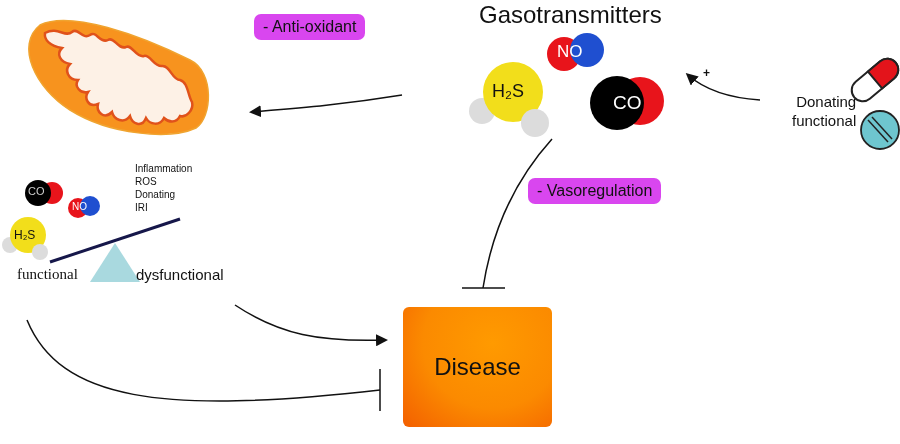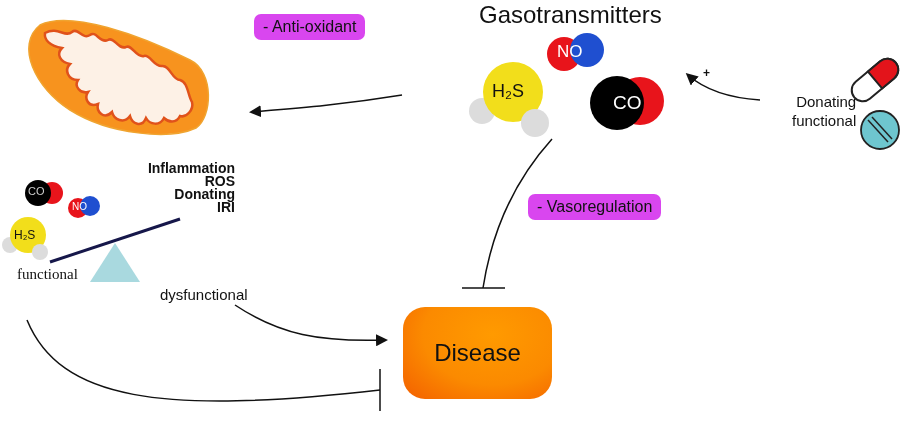--- a/index.html
+++ b/index.html
@@ -2,22 +2,22 @@
 <html><head>
 <meta charset="utf-8">
 <style>
   html, body { margin: 0; padding: 0; background: #ffffff; }
   body { width: 900px; height: 444px; position: relative; overflow: hidden; font-family: "Liberation Sans", sans-serif; color: #111; }
   svg.canvas { position: absolute; left: 0; top: 0; }
   .infobox { position: absolute; background: #d946ef; border-radius: 7px; padding: 4px 9px; font-size: 16px; line-height: 18px; color: #111; }
   .infobox div { white-space: nowrap; }
   .title { position: absolute; font-size: 24px; color: #111; }
   .label { position: absolute; font-size: 15px; color: #111; white-space: nowrap; }
-  .small { position: absolute; font-size: 14px; line-height: 13px; text-align: right; color: #111; font-weight: bold; }
-  .disease { position: absolute; left: 403px; top: 307px; width: 149px; height: 92px; border-radius: 22px;
+  .small { position: absolute; font-size: 10px; line-height: 13px; text-align: left; color: #111; font-weight: normal; }
+  .disease { position: absolute; left: 403px; top: 307px; width: 149px; height: 120px; border-radius: 6px;
              background: radial-gradient(ellipse at 60% 30%, #ff9a00 0%, #fb8a00 55%, #f35f00 100%);
              display: flex; align-items: center; justify-content: center; font-size: 24px; color: #111; }
 </style>
 </head>
 <body>
 
 <svg class="canvas" width="900" height="444" viewBox="0 0 900 444">
   <defs>
     <marker id="arrowhead" markerWidth="8" markerHeight="8" refX="6" refY="4" orient="auto">
       <path d="M0,0 L8,4 L0,8 Z" fill="#111"></path>
@@ -92,35 +92,35 @@
 <div class="label" style="left:28px;top:185px;color:#ccc;font-size:11px;">CO</div>
 <div class="label" style="left:72px;top:201px;color:#fff;font-size:10px;">NO</div>
 <div class="label" style="left:14px;top:228px;font-size:12px;">H₂S</div>
 
 <div class="title" style="left:479px;top:1px;">Gasotransmitters</div>
 
 <div class="infobox" style="left:254px;top:14px;">
   <div>- Anti-oxidant</div>
 </div>
 
-<div class="infobox" style="left:528px;top:194px;">
+<div class="infobox" style="left:528px;top:178px;">
   <div>- Vasoregulation</div>
 </div>
 
 <div class="label" style="left:764px;top:92px;text-align:right;line-height:19px;margin-left:28px;">
   <div>Donating</div>
   <div>functional</div>
 </div>
 <div class="label" style="left:703px;top:66px;font-size:12px;font-weight:bold;">+</div>
 
 <div class="small" style="left:135px;top:162px;width:100px;">
   <div>Inflammation</div>
   <div>ROS</div>
   <div>Donating</div>
   <div>IRI</div>
 </div>
 
 <div class="label" style="left:17px;top:266px;font-family:Liberation Serif, serif;">functional</div>
-<div class="label" style="left:160px;top:266px;margin-top:20px;">dysfunctional</div>
+<div class="label" style="left:136px;top:266px;">dysfunctional</div>
 
 <div class="disease">
   <span>Disease</span>
 </div>
 
 </body></html>

